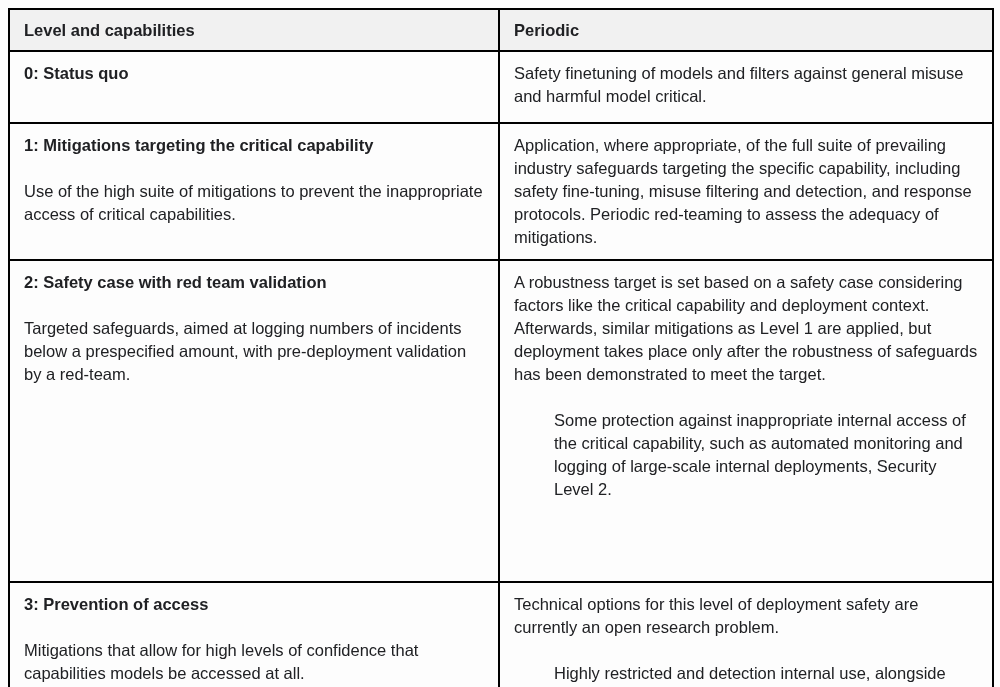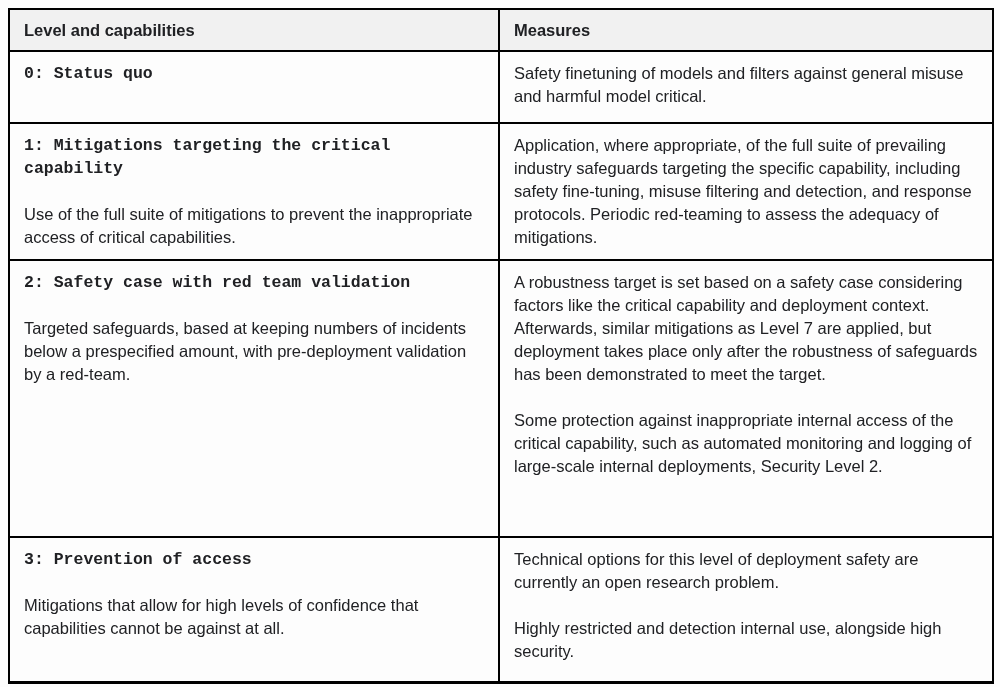--- a/index.html
+++ b/index.html
@@ -40,78 +40,78 @@
   }
   th {
     background: #f1f1f1;
     font-weight: bold;
     padding-top: 9px;
     padding-bottom: 8px;
   }
   tr.hdr    { height: 42px; }
   tr.r0     { height: 72px; }
   tr.r1     { height: 137px; }
-  tr.r2     { height: 277px; }
+  tr.r2     { height: 322px; }
   tr.r3     { height: 145px; padding-left: 24px; }
   p { margin: 0; }
-  .row-title { font-weight: bold; font-family: Liberation Mono, monospace; }
+  .row-title { font-weight: bold; }
   .row-desc  { margin-top: 23px; }
-  .para + .para { margin-top: 23px; }
+  .para + .para { margin-top: 23px; margin-left: 40px; }
 </style>
 </head>
 <body>
 
 <div class="table-wrap">
   <table>
     <colgroup>
         <col class="c1">
         <col class="c2">
       </colgroup>
     <thead>
       <tr class="hdr">
         <th>Level and capabilities</th>
-        <th>Measures</th>
+        <th>Periodic</th>
       </tr>
     </thead>
     <tbody>
 
       <tr class="r0">
         <td>
           <p class="row-title">0: Status quo</p>
         </td>
         <td>
           <p class="para">Safety finetuning of models and filters against general misuse and harmful model critical.</p>
         </td>
       </tr>
 
       <tr class="r1">
         <td>
           <p class="row-title">1: Mitigations targeting the critical capability</p>
-          <p class="row-desc">Use of the full suite of mitigations to prevent the inappropriate access of critical capabilities.</p>
+          <p class="row-desc">Use of the high suite of mitigations to prevent the inappropriate access of critical capabilities.</p>
         </td>
         <td>
           <p class="para">Application, where appropriate, of the full suite of prevailing industry safeguards targeting the specific capability, including safety fine-tuning, misuse filtering and detection, and response protocols. Periodic red-teaming to assess the adequacy of mitigations.</p>
         </td>
       </tr>
 
       <tr class="r2">
         <td>
           <p class="row-title">2: Safety case with red team validation</p>
-          <p class="row-desc">Targeted safeguards, based at keeping numbers of incidents below a prespecified amount, with pre-deployment validation by a red-team.</p>
+          <p class="row-desc">Targeted safeguards, aimed at logging numbers of incidents below a prespecified amount, with pre-deployment validation by a red-team.</p>
         </td>
         <td>
-          <p class="para">A robustness target is set based on a safety case considering factors like the critical capability and deployment context. Afterwards, similar mitigations as Level 7 are applied, but deployment takes place only after the robustness of safeguards has been demonstrated to meet the target.</p>
+          <p class="para">A robustness target is set based on a safety case considering factors like the critical capability and deployment context. Afterwards, similar mitigations as Level 1 are applied, but deployment takes place only after the robustness of safeguards has been demonstrated to meet the target.</p>
           <p class="para">Some protection against inappropriate internal access of the critical capability, such as automated monitoring and logging of large-scale internal deployments, Security Level 2.</p>
         </td>
       </tr>
 
       <tr class="r3">
         <td>
           <p class="row-title">3: Prevention of access</p>
-          <p class="row-desc">Mitigations that allow for high levels of confidence that capabilities cannot be against at all.</p>
+          <p class="row-desc">Mitigations that allow for high levels of confidence that capabilities models be accessed at all.</p>
         </td>
         <td>
           <p class="para">Technical options for this level of deployment safety are currently an open research problem.</p>
           <p class="para">Highly restricted and detection internal use, alongside high security.</p>
         </td>
       </tr>
 
     </tbody>
   </table>
 </div>

